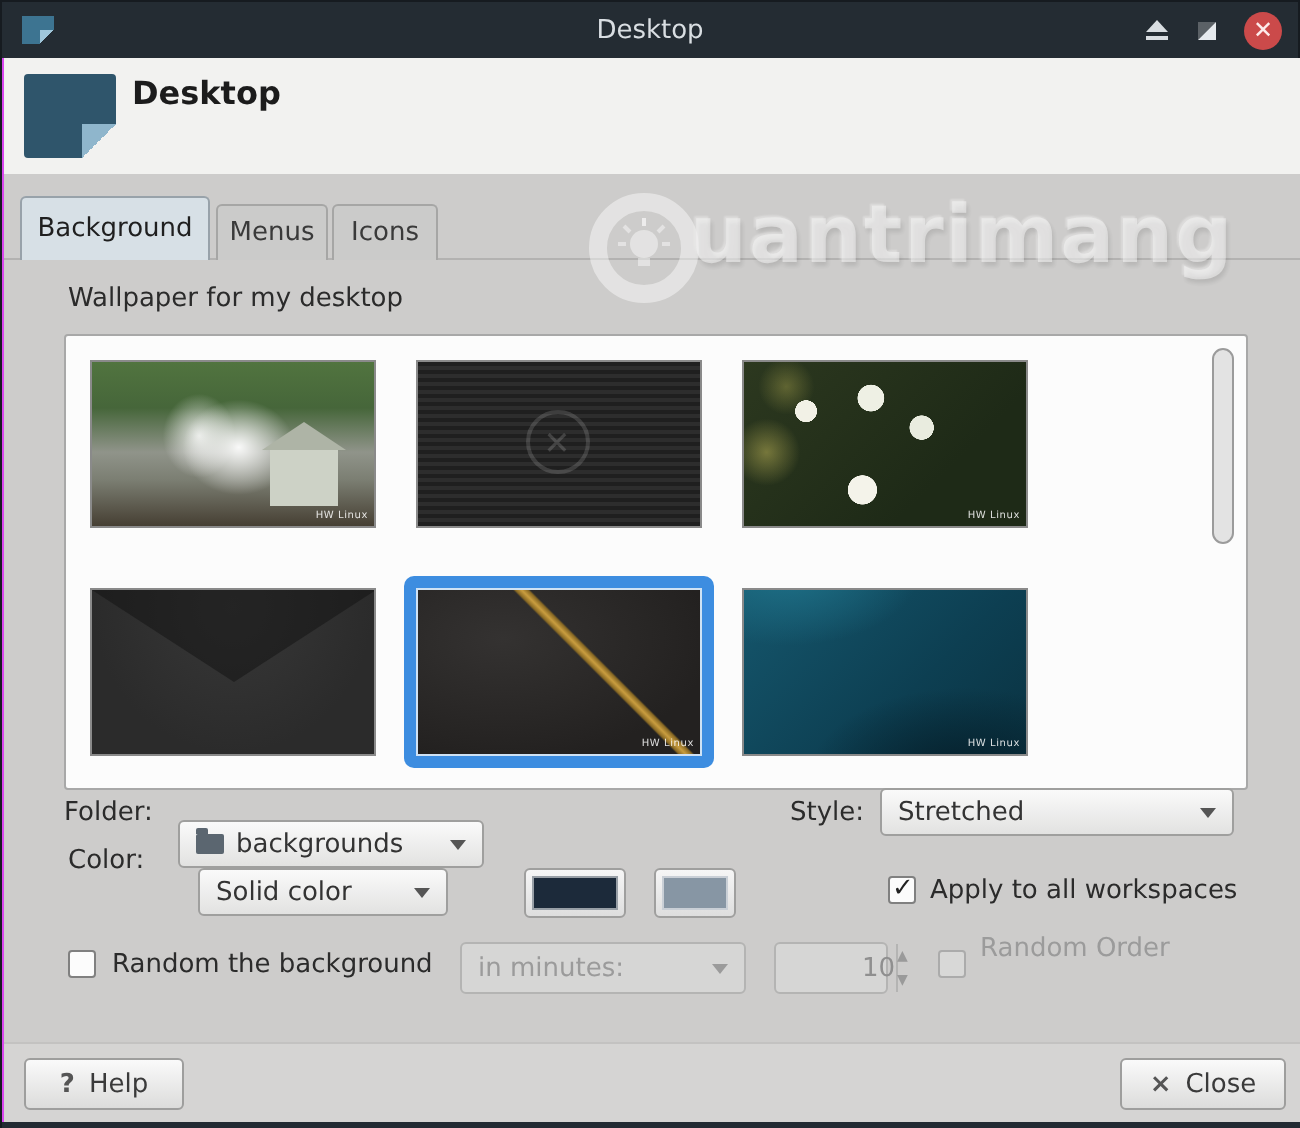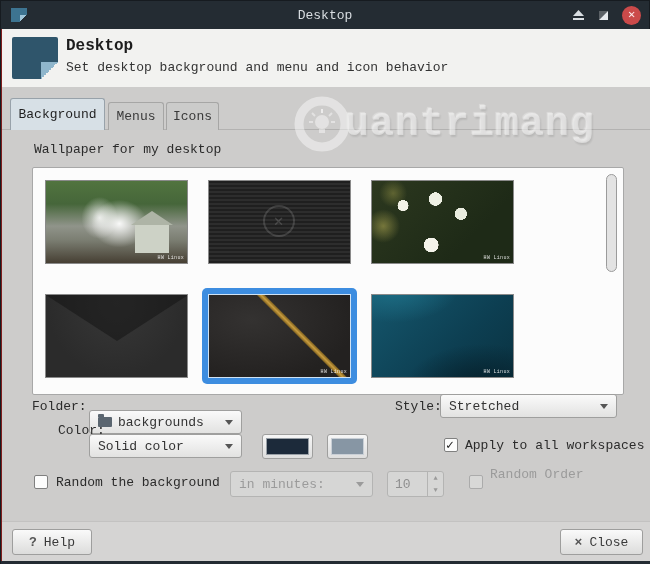--- a/index.html
+++ b/index.html
@@ -1,18 +1,18 @@
 <!DOCTYPE html>
 <html><head>
 <meta charset="utf-8">
 <style>
   * { margin:0; padding:0; box-sizing:border-box; }
   html,body { width:650px; height:564px; overflow:hidden; }
   body { font-family:"DejaVu Sans","Liberation Sans",sans-serif; font-size:13px; color:#2b2b2b; background:#1a2026; }
-  .window { position:relative; width:650px; height:564px; background:#7f1d1d; border:1px solid #161b20;font-family:Liberation Mono, monospace; }
+  .window { position:relative; width:650px; height:564px; background:#d946ef; border:1px solid #161b20; }
 
   
   .titlebar { position:absolute; left:0; top:0; width:100%; height:28px; background:#242c33; display:flex; align-items:center; }
   .tb-appicon { position:absolute; left:10px; top:7px; width:16px; height:14px; background:#3d7491; }
   .tb-appicon::after { content:''; position:absolute; right:0; bottom:0; width:7px; height:7px;
     background:linear-gradient(135deg,#9fc6da 50%,#242c33 50%); }
   .tb-title { flex:1; text-align:center; color:#d9dee2; font-size:13px; }
   .tb-btns { position:absolute; right:8px; top:0; height:28px; display:flex; align-items:center; gap:14px; }
   .tb-eject svg, .tb-restore svg { display:block; }
   .tb-close { width:19px; height:19px; border-radius:50%; background:#cb4a4a; color:#fdecec; font-size:12px; font-weight:bold;
@@ -94,34 +94,34 @@
   .folder-ic { position:relative; width:14px; height:10px; background:#5b6670; border-radius:1px; }
   .folder-ic::before { content:''; position:absolute; left:0; top:-3px; width:6px; height:3px; background:#5b6670; border-radius:1px 1px 0 0; }
   .swatch-btn { position:absolute; height:25px; padding:3px; background:linear-gradient(#f6f6f6,#dedede);
     border:1px solid #9f9f9e; border-radius:3px; }
   .swatch-btn .fill { width:100%; height:100%; border:1px solid rgba(255,255,255,.55); }
   .swatch-btn.checker .fill { background-image:conic-gradient(rgba(255,255,255,.28) 25%, transparent 0 50%, rgba(255,255,255,.28) 0 75%, transparent 0); background-size:4px 4px; }
   .chk { position:absolute; width:14px; height:14px; background:#fcfcfc; border:1px solid #808080; border-radius:2px; }
   .chk.checked::after { content:'✓'; position:absolute; left:1px; top:-2px; font-size:13px; font-weight:bold; color:#222; }
   .chk.disabled { background:#d8d8d7; border-color:#ababab; }
   .spin { position:absolute; width:57px; height:26px; background:#d6d6d5; border:1px solid #b4b4b3; border-radius:3px;
-    display:flex; align-items:center; color:#8f8f8f; }
+    display:flex; align-items:center; color:#8f8f8f;padding-left:36px; }
   .spin .val { padding-left:7px; flex:1; }
   .spin .btns { width:16px; height:100%; border-left:1px solid #b4b4b3; display:flex; flex-direction:column; }
   .spin .btns span { flex:1; display:flex; align-items:center; justify-content:center; font-size:7px; color:#9a9a9a; }
 
   
   .footer { position:absolute; left:1px; top:520px; width:648px; height:40px; background:#d5d4d3; border-top:1px solid #c3c2c1; }
   .btn { position:absolute; top:7px; height:26px; display:flex; align-items:center; justify-content:center; gap:7px;
     background:linear-gradient(#fafafa,#dcdcdb); border:1px solid #9e9e9d; border-radius:3px; color:#3a3a3a; }
   .btn .glyph { color:#555; font-weight:bold; }
   .bottom-edge { position:absolute; left:0; top:560px; width:650px; height:4px; background:#232b33; }
 
   
-  .watermark { position:absolute; left:292px; top:94px; display:flex; align-items:center; z-index:50; pointer-events:none; opacity:.8; }
+  .watermark { position:absolute; left:292px; top:94px; display:flex; align-items:flex-start; z-index:50; pointer-events:none; opacity:.8; }
   .wm-text { margin-left:-6px; font-size:40px; font-weight:bold; letter-spacing:1px; color:rgba(255,255,255,.55);
     text-shadow:1px 2px 2px rgba(0,0,0,.13), -1px -1px 1px rgba(255,255,255,.4); }
 </style>
 </head>
 <body>
 
 <div class="window">
 
   <div class="titlebar">
     <div class="tb-appicon"></div>
@@ -139,21 +139,20 @@
             <polygon points="0,9 9,0 0,0" fill="rgba(255,255,255,0.25)"></polygon>
           </svg>
       </span>
       <span class="tb-close">✕</span>
     </div>
   </div>
 
   <div class="header">
     <div class="h-icon"></div>
     <div class="h-title">Desktop</div>
-    <div class="h-sub">Set desktop background and menu and icon behavior</div>
   </div>
 
   <div class="content">
     <div class="tabline"></div>
     <div class="tab active">
         <span>Background</span>
       </div>
     <div class="tab t2">
         <span>Menus</span>
       </div>
@@ -191,22 +190,22 @@
       <span class="folder-ic"></span>
       <span>backgrounds</span>
       <span class="arrow"></span>
     </div>
     <div class="lbl" style="left:393px; top:312px;">Style:</div>
     <div class="select" style="left:438px; top:307px; width:177px;">
       <span>Stretched</span>
       <span class="arrow"></span>
     </div>
 
-    <div class="lbl" style="left:32px; top:336px;margin-left:24px;">Color:</div>
-    <div class="select" style="left:87px; top:347px; width:153px;">
+    <div class="lbl" style="left:32px; top:336px;">Color:</div>
+    <div class="select" style="left:97px; top:347px; width:125px;">
       <span>Solid color</span>
       <span class="arrow"></span>
     </div>
     <div class="swatch-btn" style="left:260px; top:347px; width:51px;">
       <div class="fill" style="background:#1c2a3a;"></div>
     </div>
     <div class="swatch-btn checker" style="left:325px; top:347px; width:41px;">
       <div class="fill" style="background:#8796a4;"></div>
     </div>
     <div class="chk checked" style="left:442px; top:351px;"></div>

